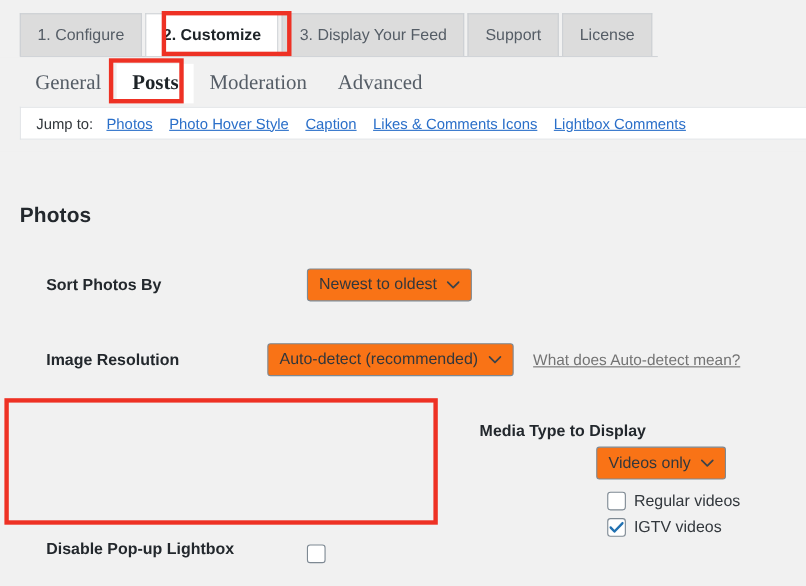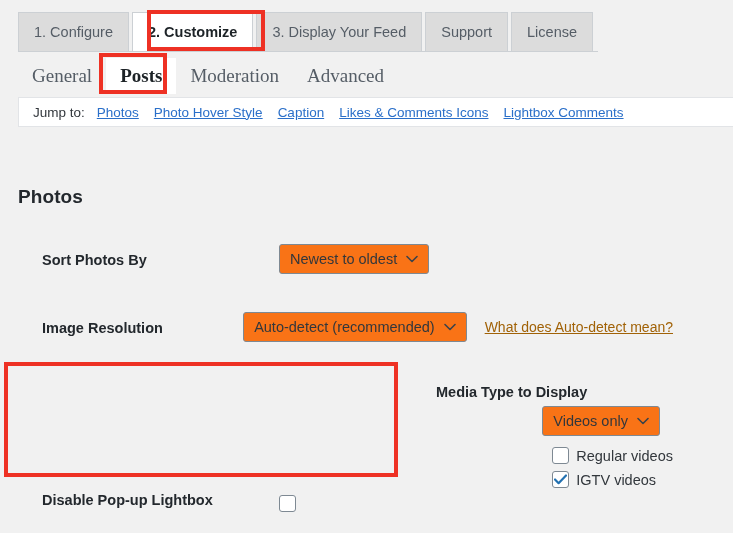--- a/index.html
+++ b/index.html
@@ -187,21 +187,21 @@
   .select .caret {
     margin-left: 9px;
     display: inline-block;
     color: #50575e;
     font-size: 11px;
     line-height: 1;
   }
   .caret svg { display: block; }
 
   .help-link {
-    color: #a16207;
+    color: #737373;
     font-size: 14px;
     text-decoration: underline;
     margin-left: 18px;
     cursor: pointer;
     white-space: nowrap;
   }
 
   
   .checkrow {
     display: flex;

